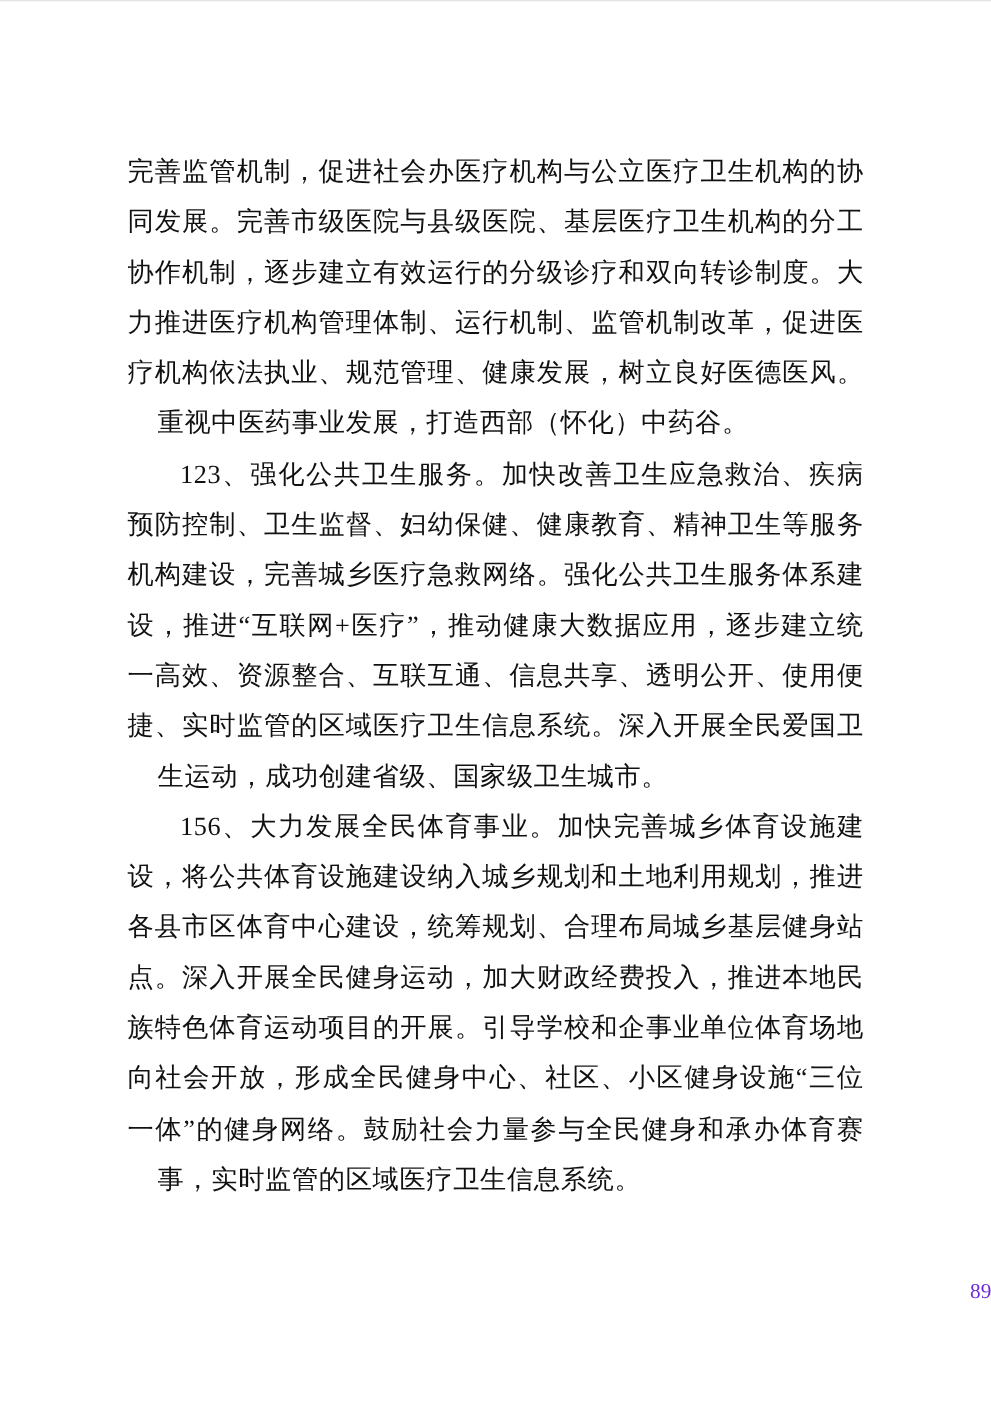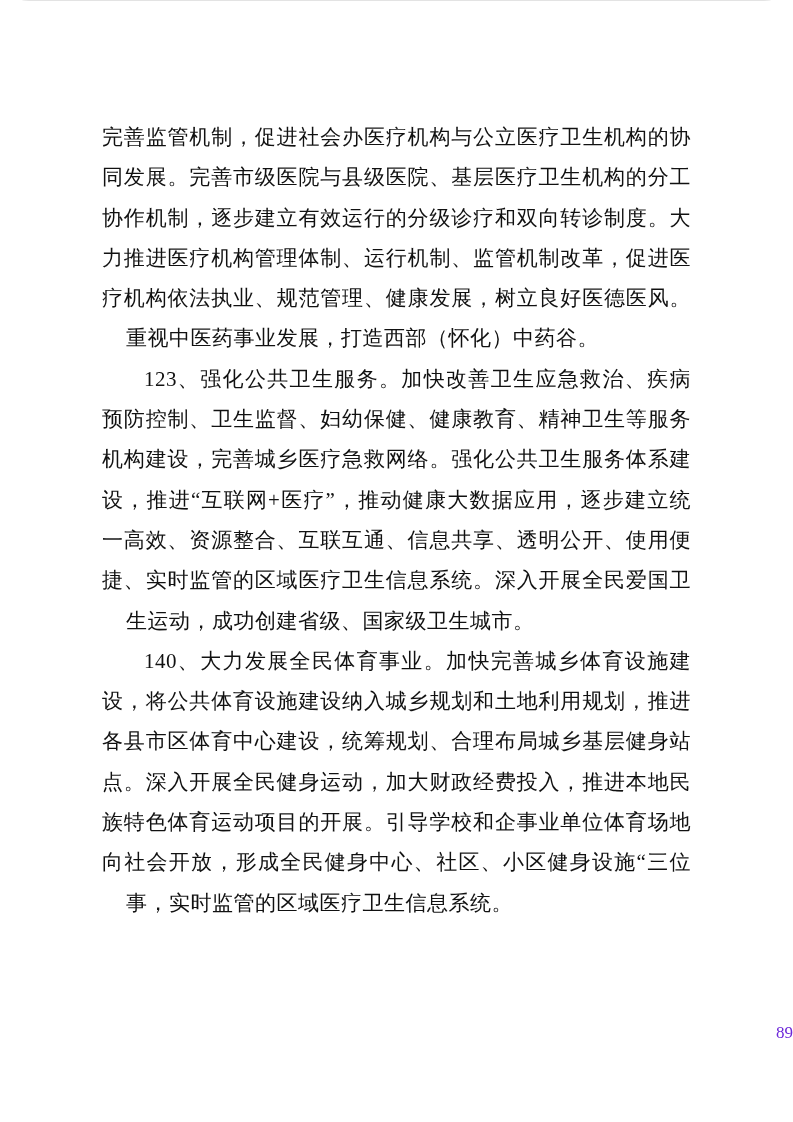--- a/index.html
+++ b/index.html
@@ -8,21 +8,20 @@
     background: #ffffff;
   }
   .page {
     position: relative;
     width: 793px;
     height: 1122px;
     background: #ffffff;
     color: #111111;
     font-family: "Liberation Serif", "DejaVu Serif", serif;
     overflow: hidden;
-    border-radius: 29px;
   }
   .page-top-edge {
     position: absolute;
     top: 0;
     left: 0;
     width: 100%;
     height: 1px;
     background: #e3e3e3;
   }
   .textblock {
@@ -80,23 +79,24 @@
     <div class="line para-end"><span>重视中医药事业发展，打造西部（怀化）中药谷。</span></div>
 
     <div class="line indent"><span class="bold">123、强化公共卫生服务。</span><span>加快改善卫生应急救治、疾病</span></div>
     <div class="line"><span>预防控制、卫生监督、妇幼保健、健康教育、精神卫生等服务</span></div>
     <div class="line"><span>机构建设，完善城乡医疗急救网络。强化公共卫生服务体系建</span></div>
     <div class="line"><span>设，推进“互联网+医疗”，推动健康大数据应用，逐步建立统</span></div>
     <div class="line"><span>一高效、资源整合、互联互通、信息共享、透明公开、使用便</span></div>
     <div class="line"><span>捷、实时监管的区域医疗卫生信息系统。深入开展全民爱国卫</span></div>
     <div class="line para-end"><span>生运动，成功创建省级、国家级卫生城市。</span></div>
 
-    <div class="line indent"><span class="bold">140、大力发展全民体育事业。</span><span>加快完善城乡体育设施建</span></div>
+    <div class="line indent"><span class="bold">156、大力发展全民体育事业。</span><span>加快完善城乡体育设施建</span></div>
     <div class="line"><span>设，将公共体育设施建设纳入城乡规划和土地利用规划，推进</span></div>
     <div class="line"><span>各县市区体育中心建设，统筹规划、合理布局城乡基层健身站</span></div>
     <div class="line"><span>点。深入开展全民健身运动，加大财政经费投入，推进本地民</span></div>
     <div class="line"><span>族特色体育运动项目的开展。引导学校和企事业单位体育场地</span></div>
     <div class="line"><span>向社会开放，形成全民健身中心、社区、小区健身设施“三位</span></div>
+    <div class="line"><span>一体”的健身网络。鼓励社会力量参与全民健身和承办体育赛</span></div>
     <div class="line para-end"><span>事，实时监管的区域医疗卫生信息系统。</span></div>
   </div>
 
   <div class="page-number">89</div>
 </div>
 
 </body></html>

